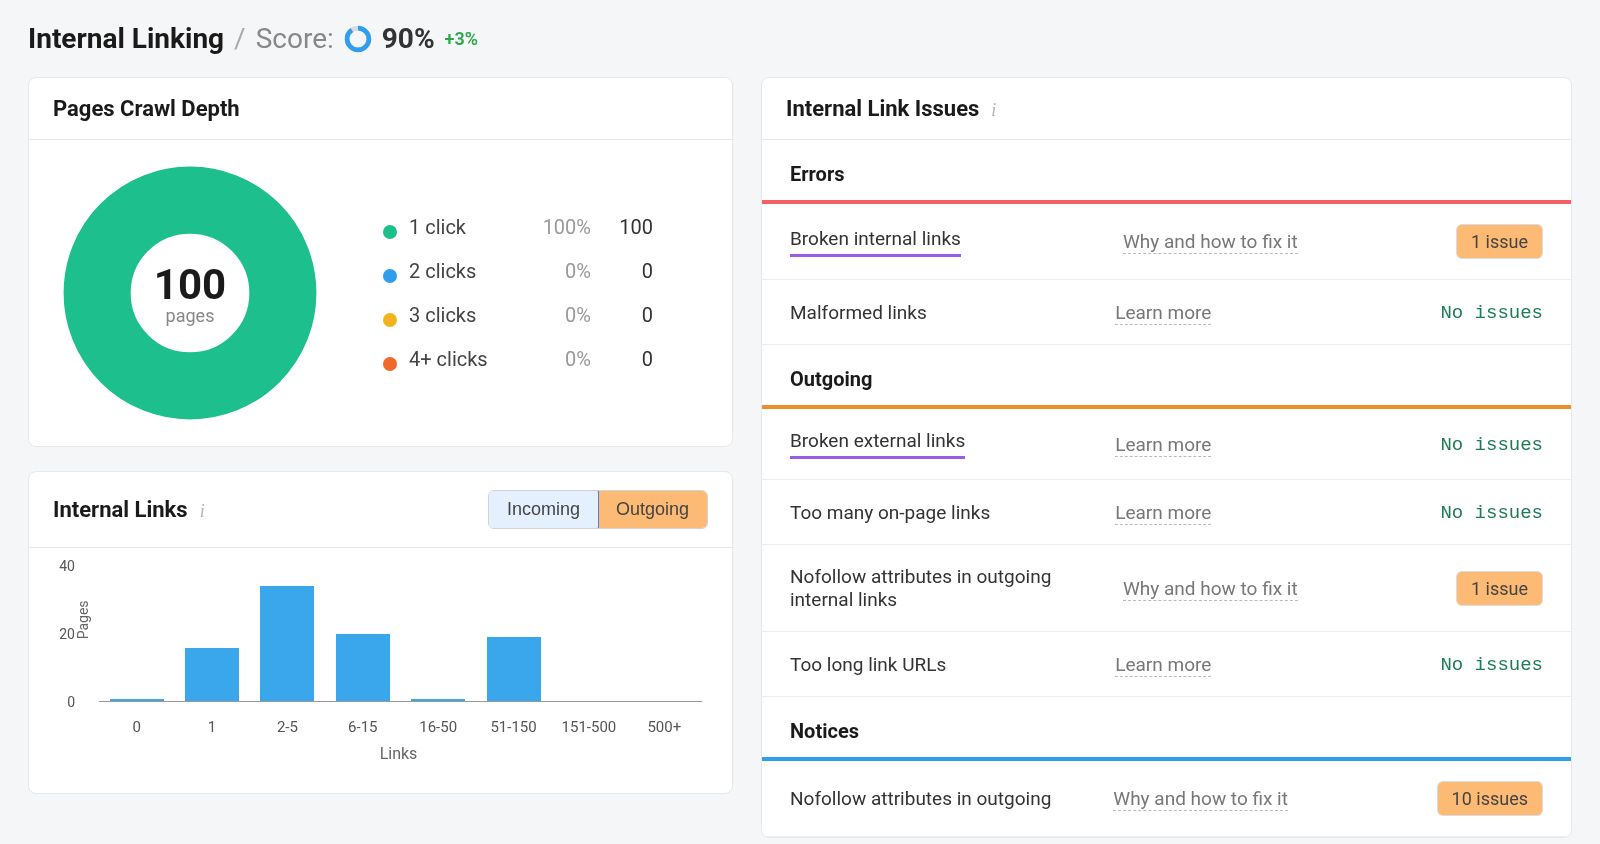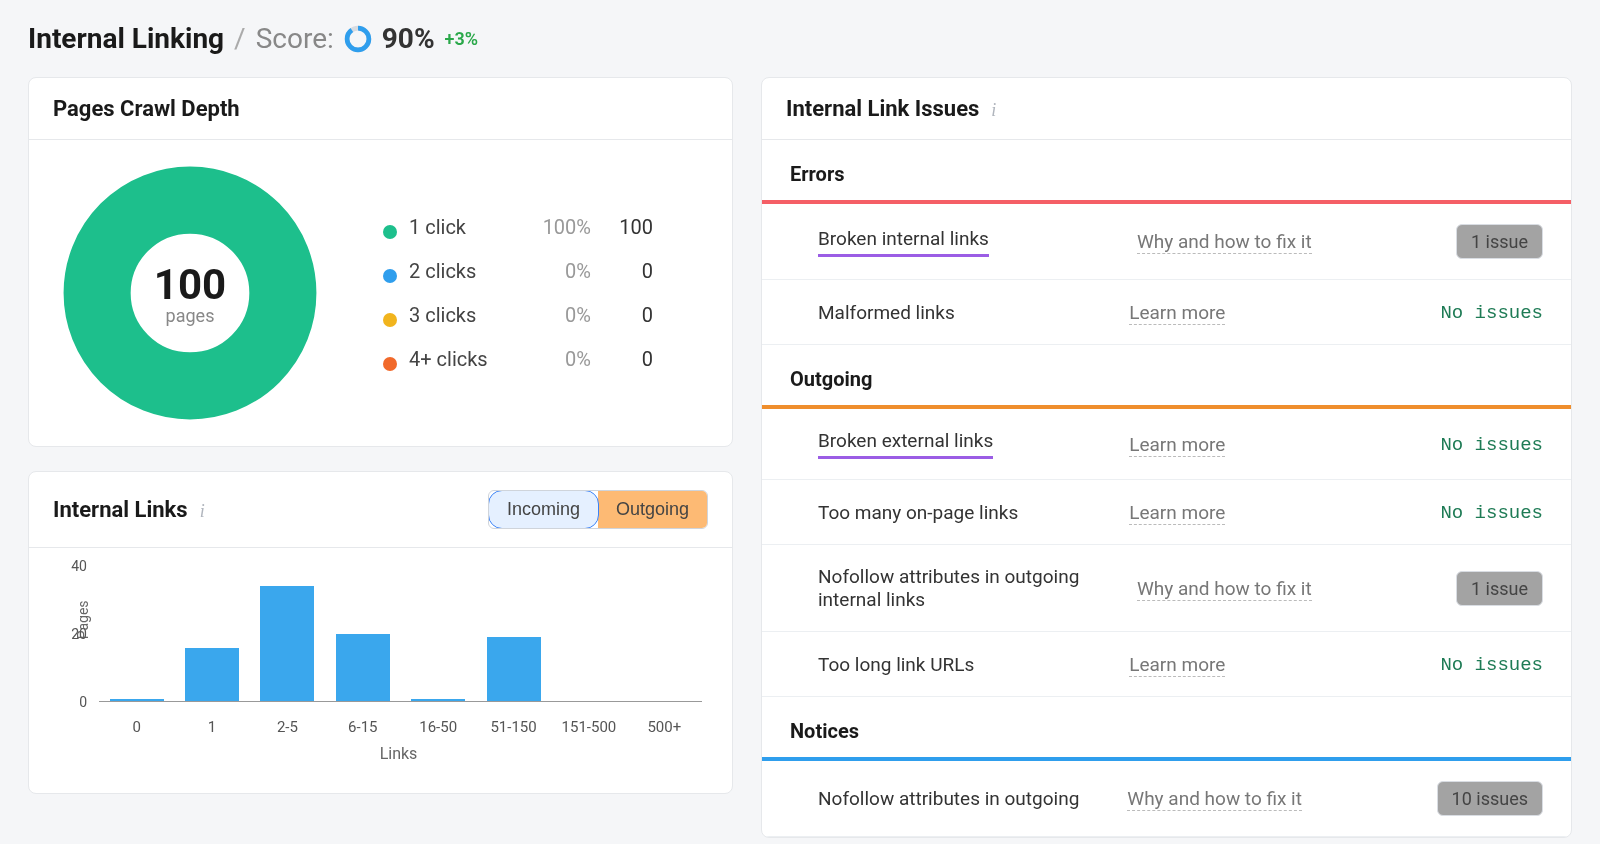--- a/index.html
+++ b/index.html
@@ -24,47 +24,47 @@
 .donut-num { font-size: 42px; font-weight: 700; }
 .donut-label { font-size: 18px; color: #888; margin-top: -4px; }
 .legend { display: flex; flex-direction: column; gap: 20px; }
 .legend-row { display: flex; align-items: flex-end; gap: 12px; }
 .legend-dot { width: 14px; height: 14px; border-radius: 50%; flex-shrink: 0; }
 .legend-label { width: 100px; font-size: 20px; color: #444; }
 .legend-pct { width: 70px; text-align: right; font-size: 20px; color: #999; }
 .legend-cnt { width: 50px; text-align: right; font-size: 20px; color: #333; }
 .toggle { display: flex; border: 1px solid #cfd4db; border-radius: 6px; overflow: hidden; }
 .toggle-btn { padding: 8px 18px; font-size: 18px; color: #444; cursor: pointer; background: #fdba74; border: none; }
-.toggle-btn.active { background: #e5f0ff; border: 1px solid #3b82f6; border-radius: 14px; margin: -1px; position: relative; z-index: 1; }
+.toggle-btn.active { background: #e5f0ff; border: 1px solid #3b82f6; border-radius: 2px; margin: -1px; position: relative; z-index: 1; }
 .chart-body { padding: 18px 30px 30px 30px; }
 .bar-chart { position: relative; height: 170px; margin-left: 36px; margin-bottom: 6px; }
 .y-axis { position: absolute; left: -36px; top: 0; bottom: 34px; width: 32px; }
-.y-tick { position: absolute; right: 4px; font-size: 14px; color: #555; }
+.y-tick { position: absolute; right: 16px; font-size: 14px; color: #555; }
 .y-label { position: absolute; left: -12px; top: 45%; transform: rotate(-90deg) translateX(30%); transform-origin: left center; font-size: 14px; color: #666; }
 .plot { position: absolute; inset: 0 0 34px 4px; display: flex; align-items: flex-end; }
 .axis-line { position: absolute; bottom: 34px; left: 4px; right: 0; border-bottom: 1px solid #999; }
 .bar-col { flex: 1; display: flex; flex-direction: column; align-items: center; }
 .bar { width: 54px; background: #3aa7ed; }
 .x-labels { position: absolute; bottom: 0; left: 4px; right: 0; display: flex; }
 .x-lab { flex: 1; text-align: center; font-size: 15px; color: #555; }
 .x-title { text-align: center; font-size: 16px; color: #666; margin-top: 8px; margin-left: 36px; }
 .section-title { font-size: 20px; font-weight: 700; padding: 22px 28px 14px; }
 .section-rule { height: 4px; }
 .rule-error { background: #f55f66; }
 .rule-warning { background: #ef8e2d; }
 .rule-notice { background: #2f9eed; }
 .issue-row { display: flex; align-items: center; padding: 20px 28px; border-bottom: 1px solid #eceff2; gap: 20px; }
-.issue-name-wrap { flex: 1; max-width: 340px; margin-left: 28px; }
+.issue-name-wrap { flex: 1; max-width: 340px; }
 .issue-name { display: inline-block; font-size: 19px; color: #333; }
 .issue-name.hl { border-bottom: 3px solid #9b5de5; padding-bottom: 4px; }
 .issue-link { font-size: 19px; color: #777; border-bottom: 1px dashed #bbb; cursor: pointer; margin-top: 16px; }
 .issue-mid { flex: 1; }
 .issue-status { text-align: right; font-size: 19px; }
 .no-issues { color: #1e7b55; font-weight: 500; font-family: Liberation Mono, monospace; }
-.issue-badge { display: inline-block; background: #a3a3a3; border: 1px solid #d9dde3; border-radius: 6px; padding: 6px 14px; font-size: 18px; color: #444; cursor: pointer; }
+.issue-badge { display: inline-block; background: #fdba74; border: 1px solid #d9dde3; border-radius: 6px; padding: 6px 14px; font-size: 18px; color: #444; cursor: pointer; }
 </style>
 </head>
 <body>
 
 <div class="header">
   <span class="header-title">Internal Linking</span>
   <span class="header-sep">/</span>
   <span class="header-score-label">Score:</span>
   <span class="header-ring">
     <svg viewBox="0 0 36 36" width="28" height="28">

